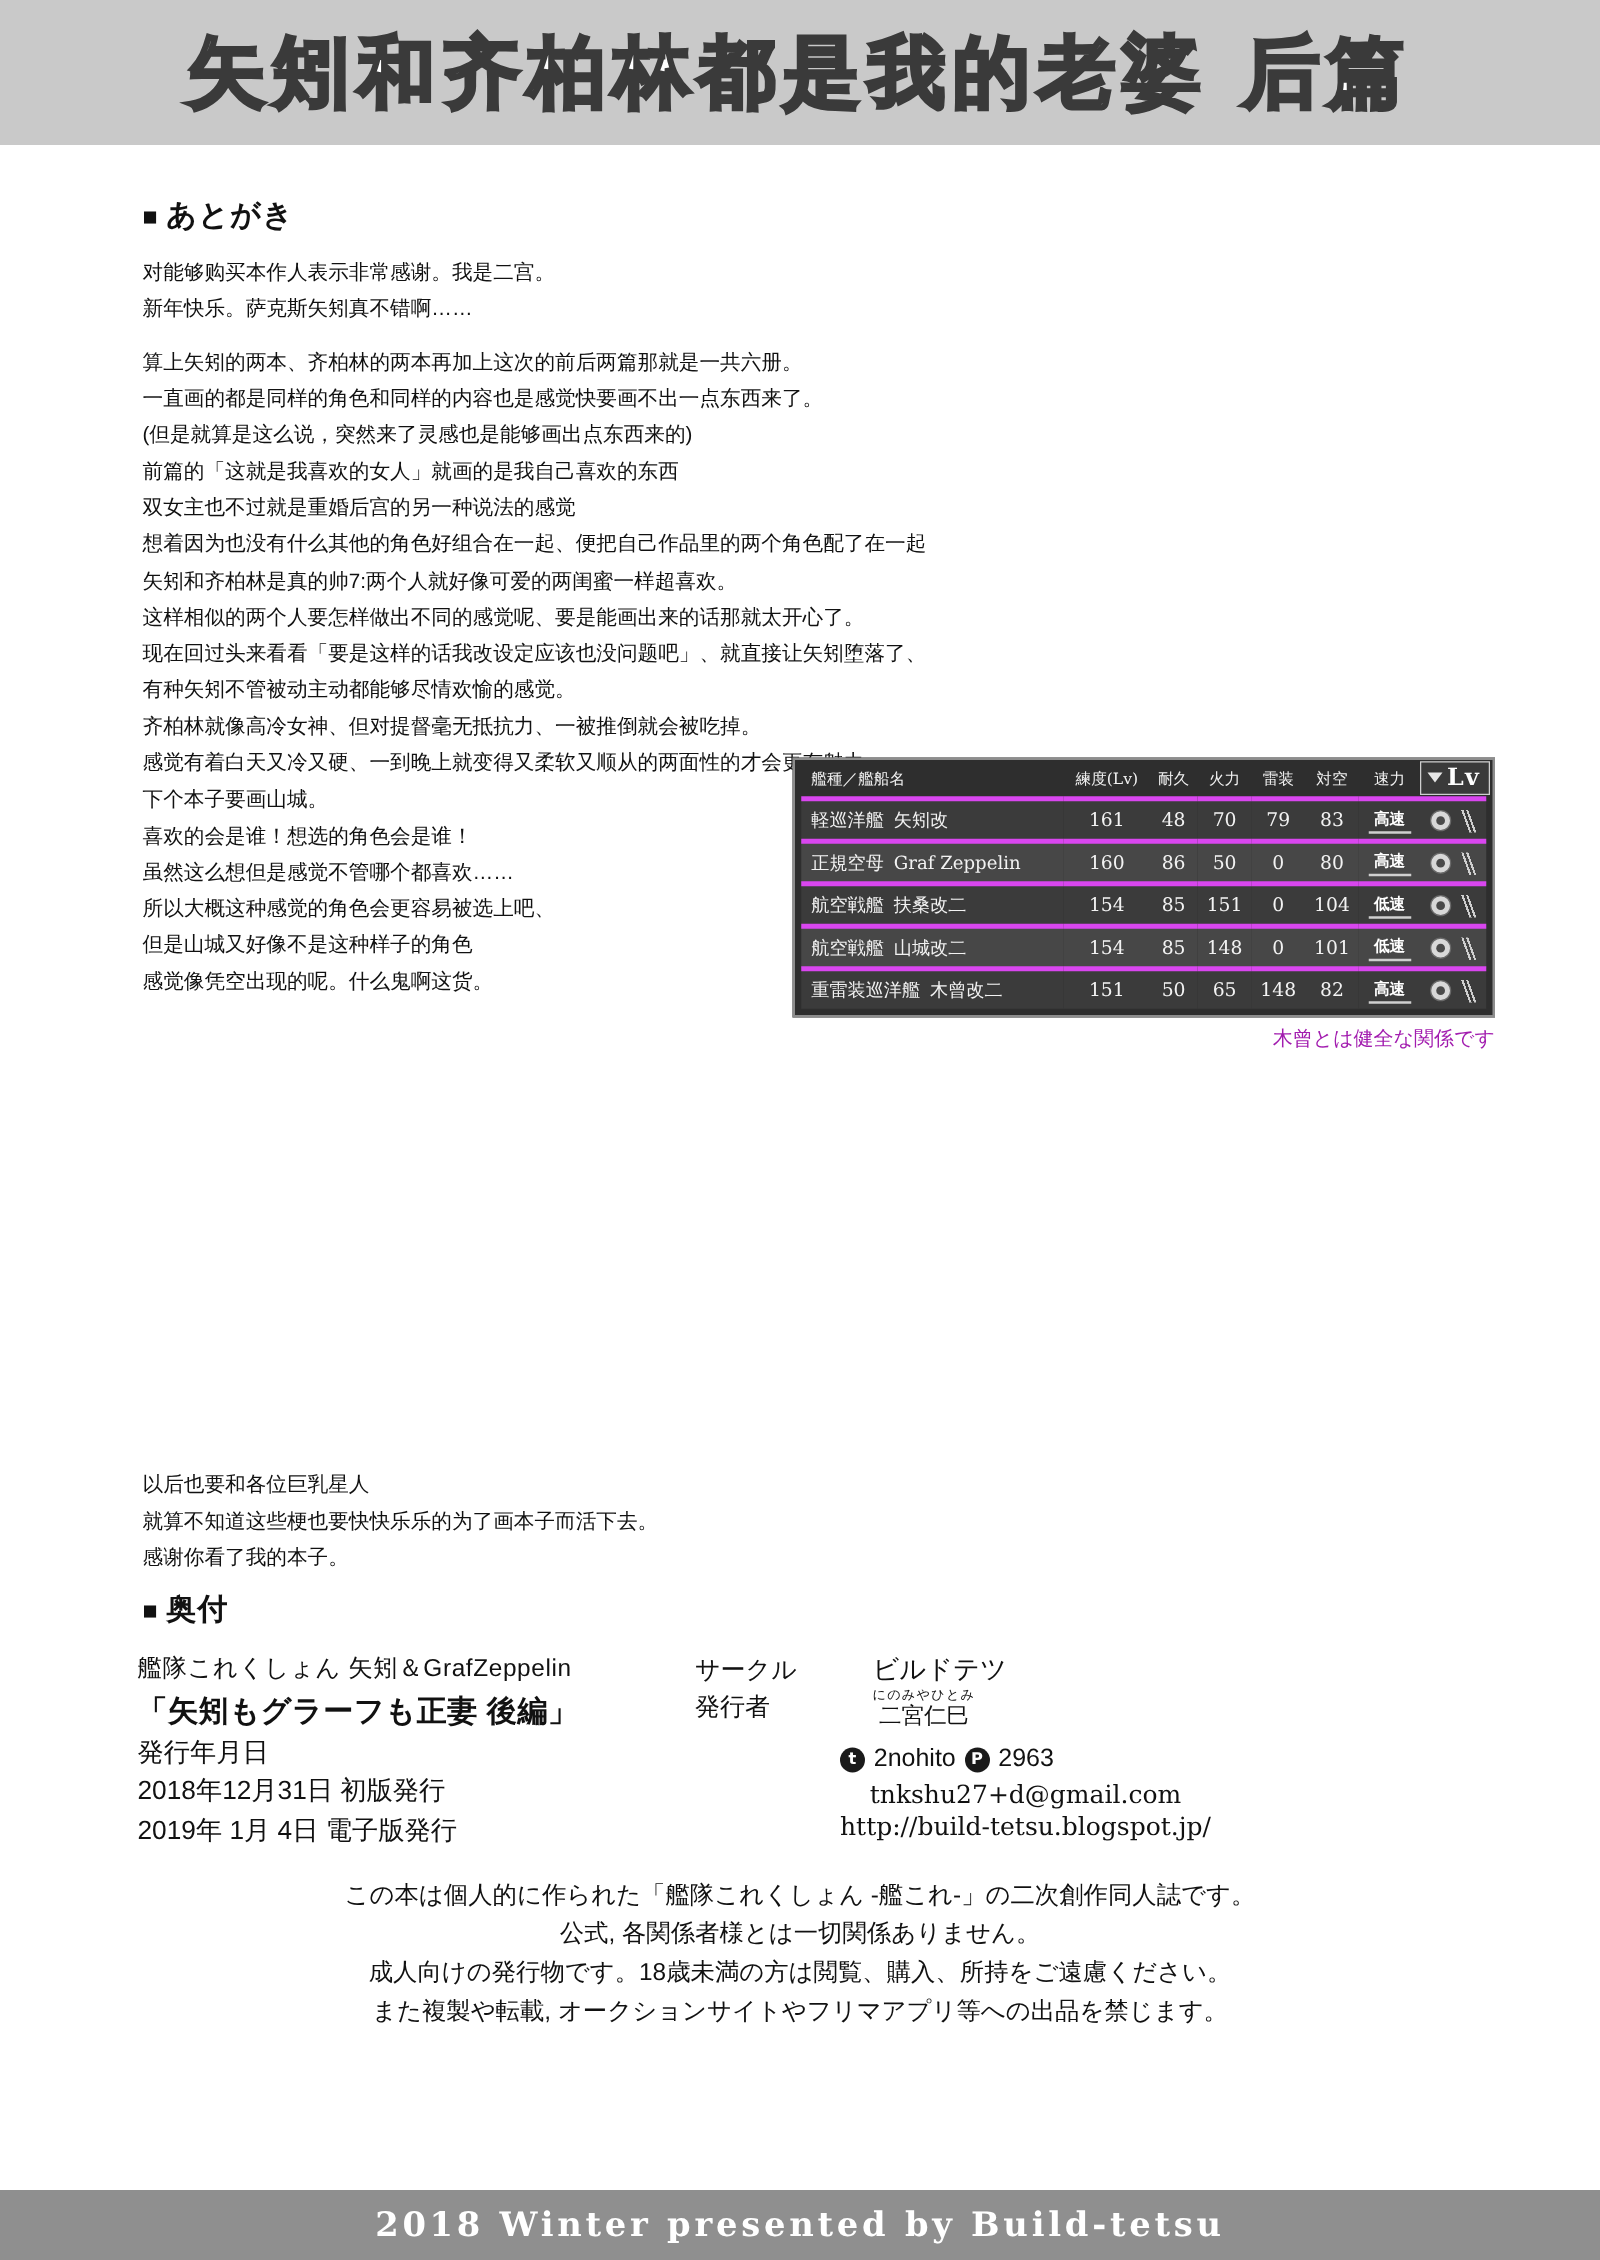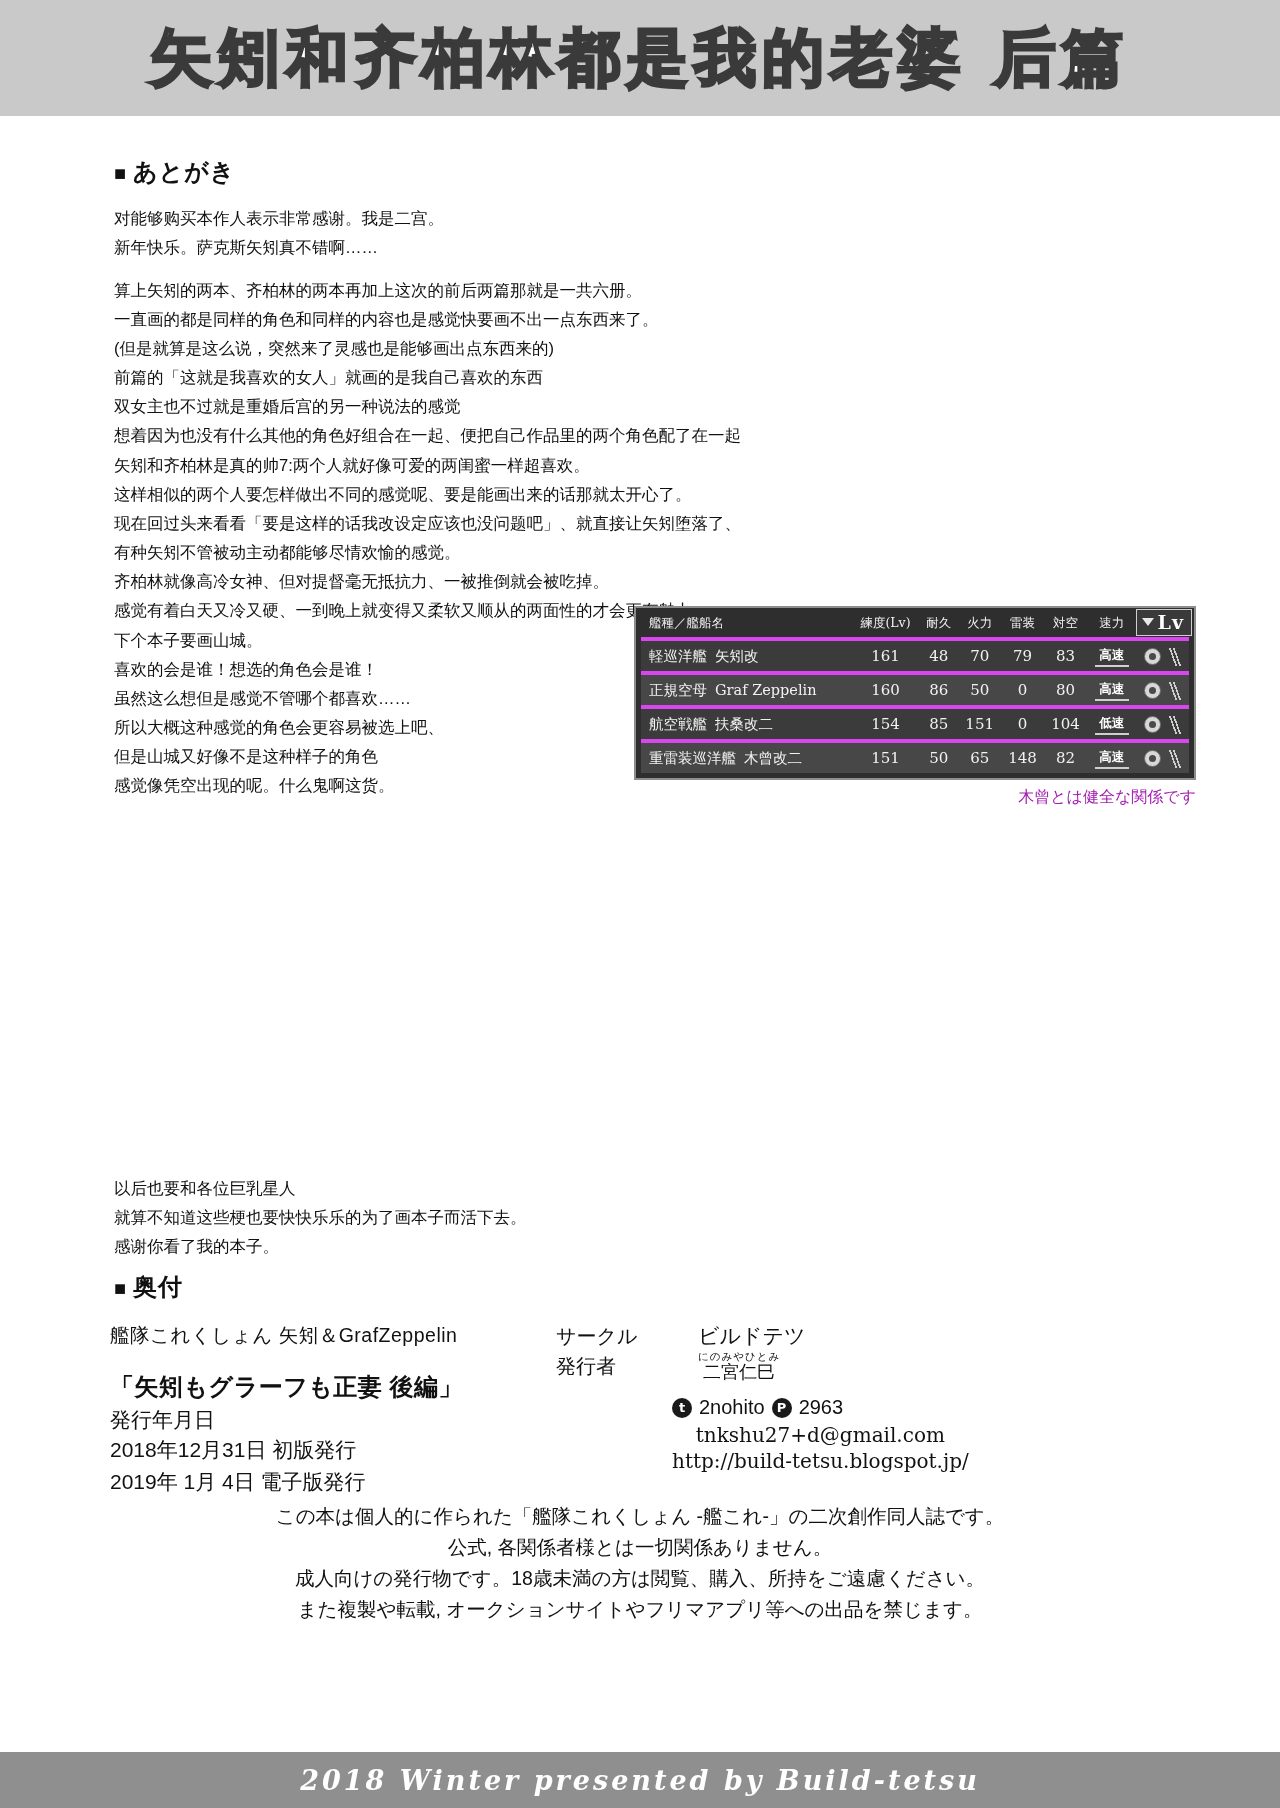--- a/index.html
+++ b/index.html
@@ -29,21 +29,20 @@
   
   .footer {
     position:absolute; left:0; bottom:0; width:1280px; height:56px;
     background:#8f8f8f;
     display:flex; align-items:center; justify-content:center;
   }
   .footer-text {
     font-family:"DejaVu Serif", serif;
     font-size:27px; font-weight:bold; letter-spacing:3px;
     color:#ffffff;
-    font-style:italic;
   }
   
   .content { position:absolute; left:0; top:116px; width:1280px; }
 
   .sec-head {
     font-size:24px; font-weight:bold; letter-spacing:1px;
     margin:0; padding:0;
   }
   .sec-head .sq { font-size:20px; margin-right:6px; }
 
@@ -146,21 +145,21 @@
   
   #colophon-head { position:absolute; left:114px; top:1155px; }
 
   .colo-left {
     position:absolute; left:110px; top:1205px;
     font-size:20px; line-height:29px;
   }
   .colo-left .t1 { font-size:19.5px; letter-spacing:0.5px; }
   .colo-left .t2 { font-size:19.5px; }
   .colo-left .title {
-    font-size:24px; font-weight:bold; margin-top:22px; letter-spacing:0.5px;
+    font-size:24px; font-weight:bold; margin-top:5px; letter-spacing:0.5px;
   }
   .colo-left .dline { margin-top:4px; font-size:21px; }
   .colo-left .dlist { font-size:21px; line-height:32px; }
 
   .colo-right {
     position:absolute; left:556px; top:1205px;
     font-size:20px; line-height:30px;
   }
   .cr-row { display:flex; align-items:flex-start; }
   .cr-label { width:142px; font-size:20px; }
@@ -289,20 +288,32 @@
             <td>154</td>
             <td>85</td>
             <td>151</td>
             <td>0</td>
             <td>104</td>
             <td><span class="spd lo">低速</span></td>
             <td class="icons"><span class="ico-gear"></span><span class="ico-slash"></span></td>
           </tr>
           <tr>
             <td class="name">
+              <span class="type">航空戦艦</span><span>山城改二</span>
+            </td>
+            <td>154</td>
+            <td>85</td>
+            <td>148</td>
+            <td>0</td>
+            <td>101</td>
+            <td><span class="spd lo">低速</span></td>
+            <td class="icons"><span class="ico-gear"></span><span class="ico-slash"></span></td>
+          </tr>
+          <tr>
+            <td class="name">
               <span class="type">重雷装巡洋艦</span><span>木曾改二</span>
             </td>
             <td>151</td>
             <td>50</td>
             <td>65</td>
             <td>148</td>
             <td>82</td>
             <td><span class="spd hi">高速</span></td>
             <td class="icons"><span class="ico-gear"></span><span class="ico-slash"></span></td>
           </tr>

